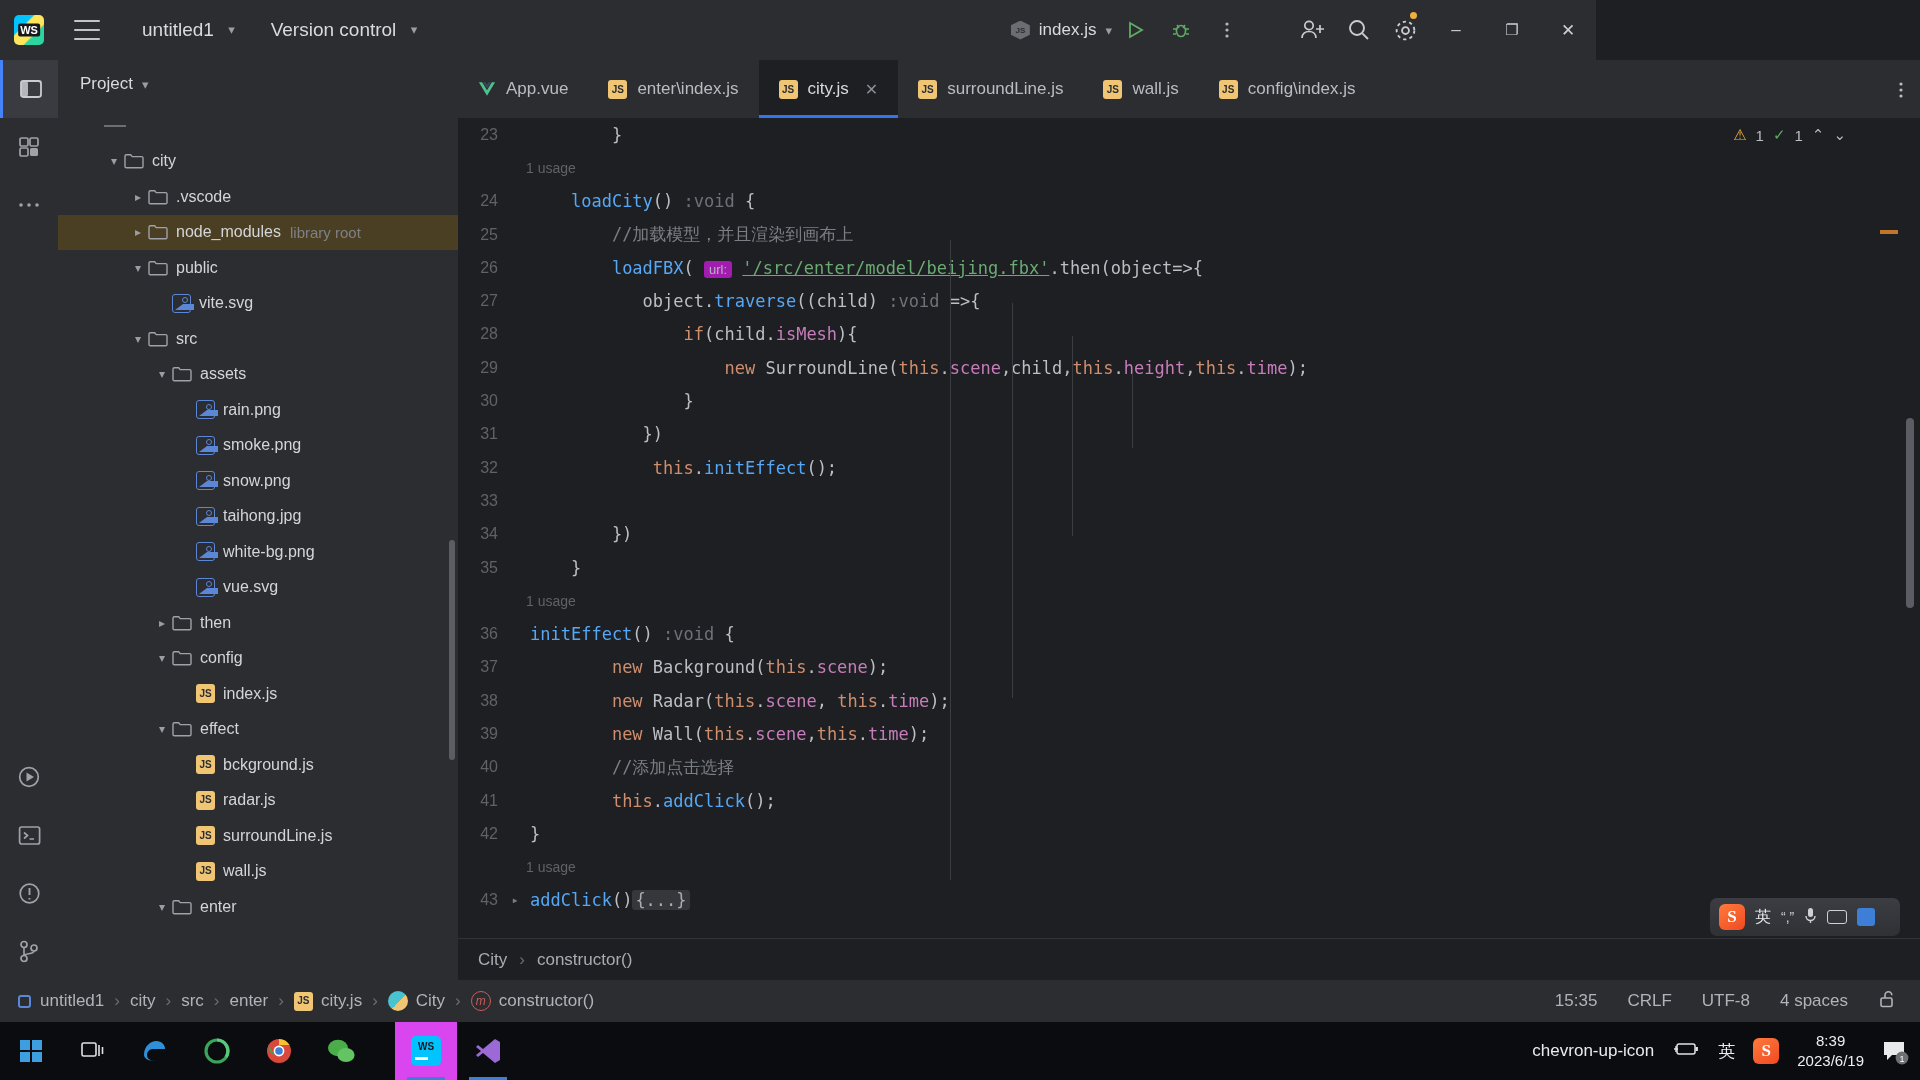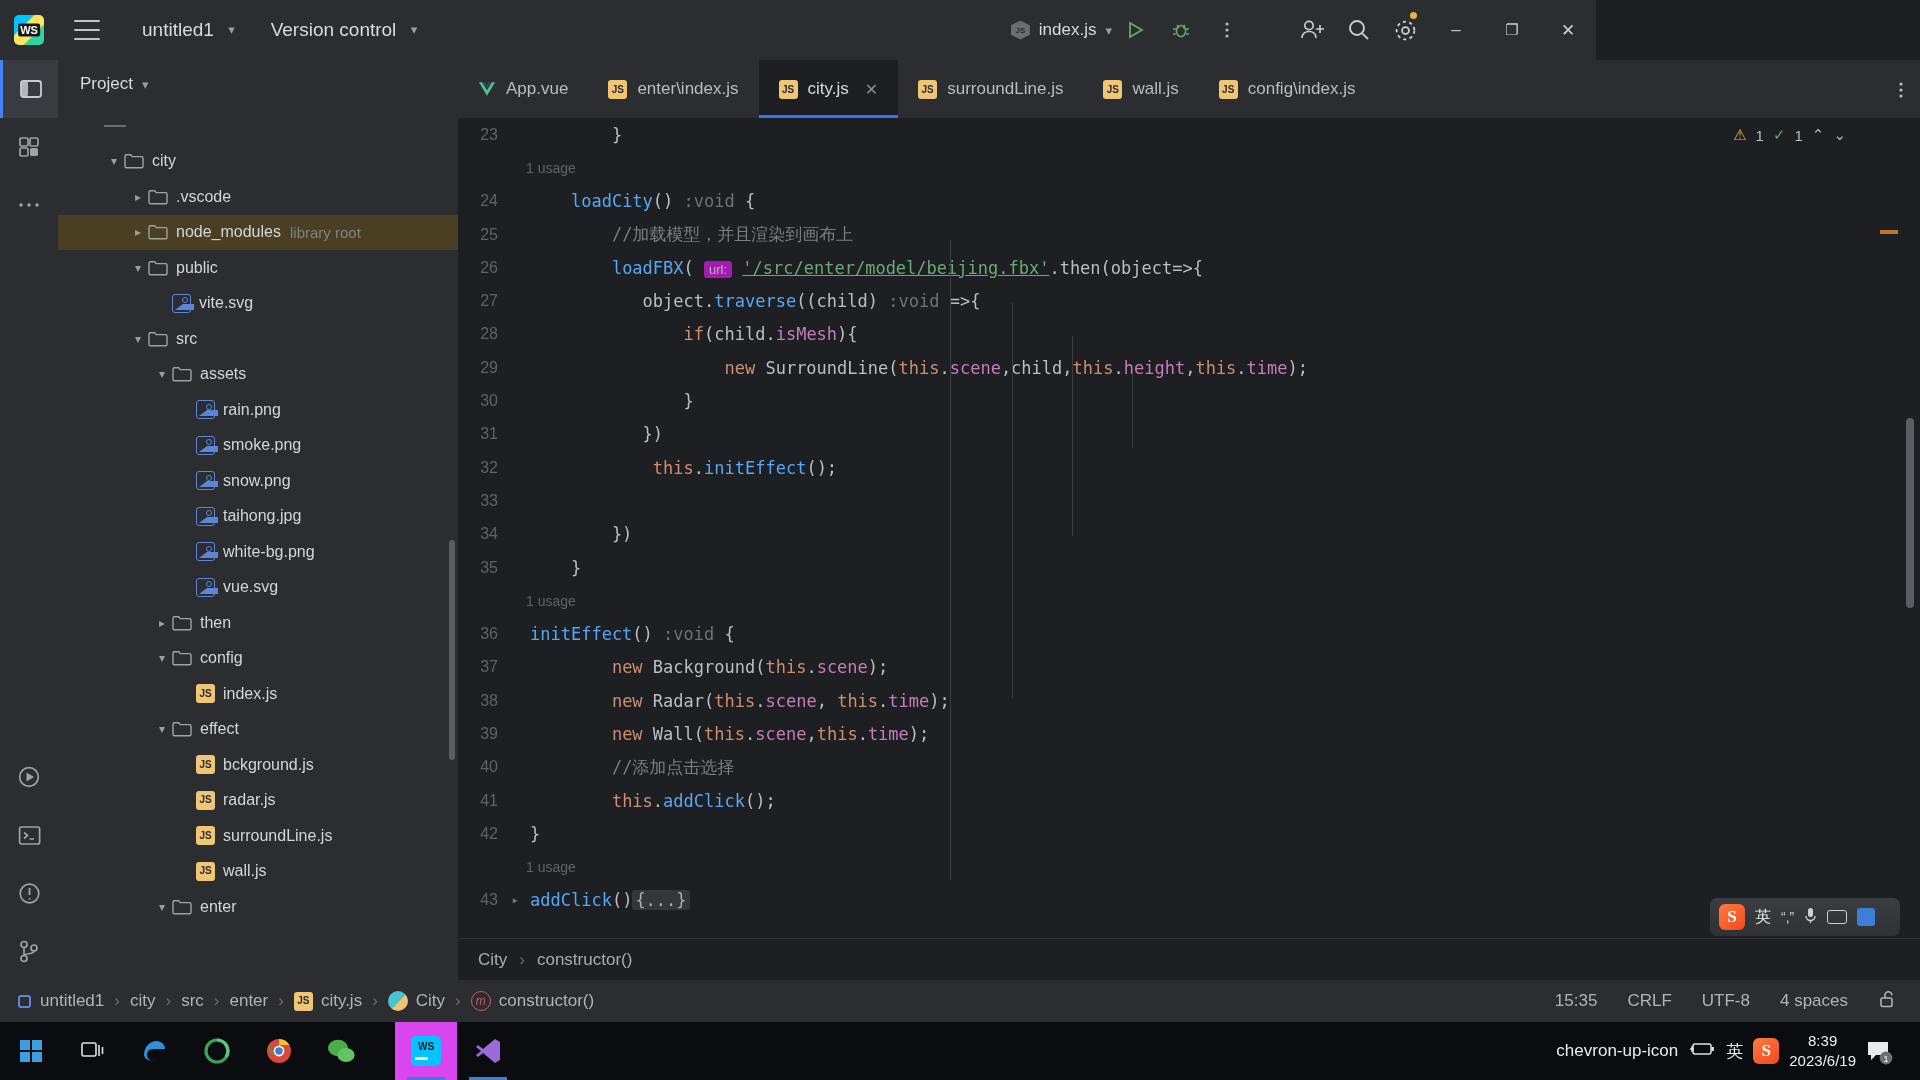--- a/index.html
+++ b/index.html
@@ -150,21 +150,21 @@
      font-style:italic;}
 
   
   .taskbar { position:absolute; left:0; bottom:0; width:1920px; height:58px;
     background:#0b0c0f; display:flex; align-items:center; }
   .tbitem { width:62px; height:58px; display:flex; align-items:center; justify-content:center;
     position:relative; }
   .tbitem.run::after { content:""; position:absolute; bottom:0; left:12px; right:12px; height:3px;
     background:#3d7fd6; }
   .tbitem.active { background:#d946ef;margin-left:23px; }
-  .tray { margin-left:auto; display:flex; align-items:center; gap:10px; padding-right:28px;
+  .tray { margin-left:auto; display:flex; align-items:center; gap:18px; padding-right:12px;
     color:#e8eaec; font-size:17px; }
   .clock { text-align:center; font-size:15px; line-height:1.35; color:#eceef0; }
   .notif { position:relative; width:26px;height:24px; }
 </style>
 </head>
 <body>
 
 <div class="titlebar">
   <div class="ws-logo"></div>
   <div class="hamburger">

